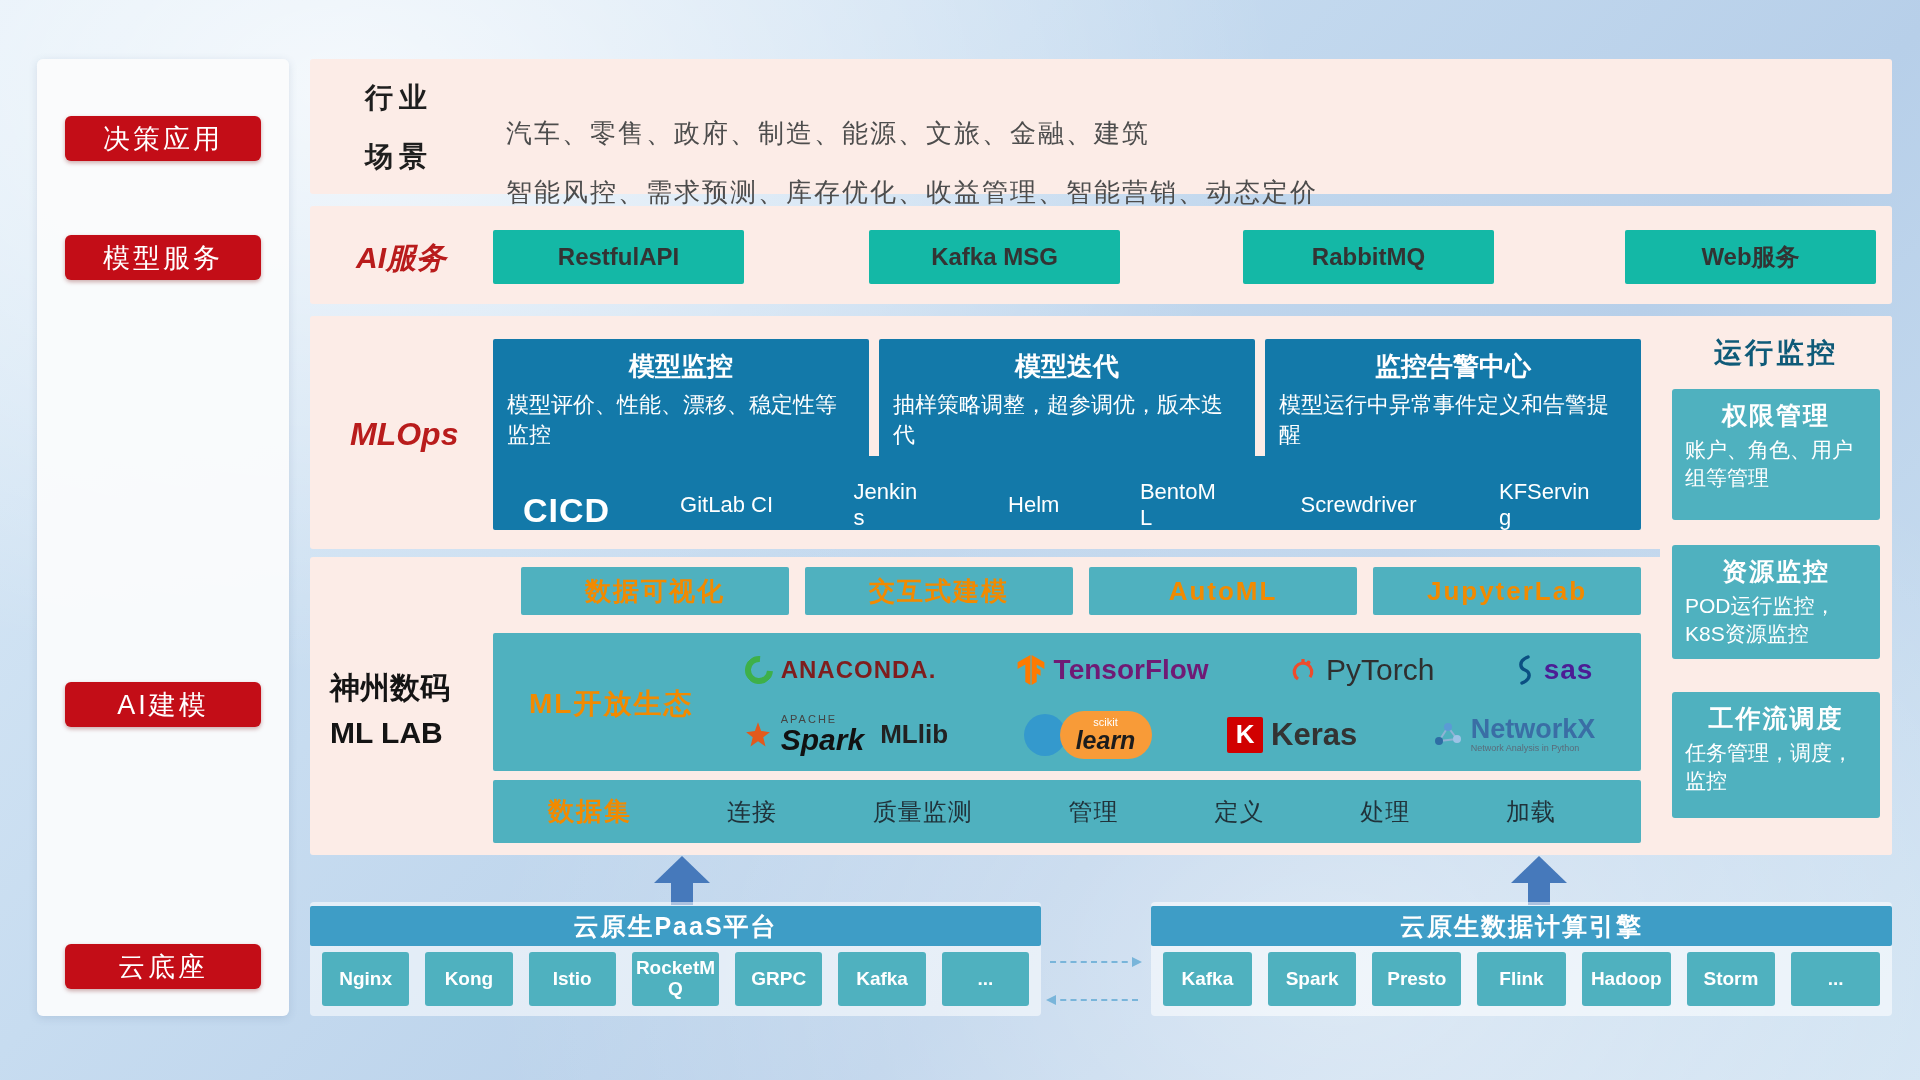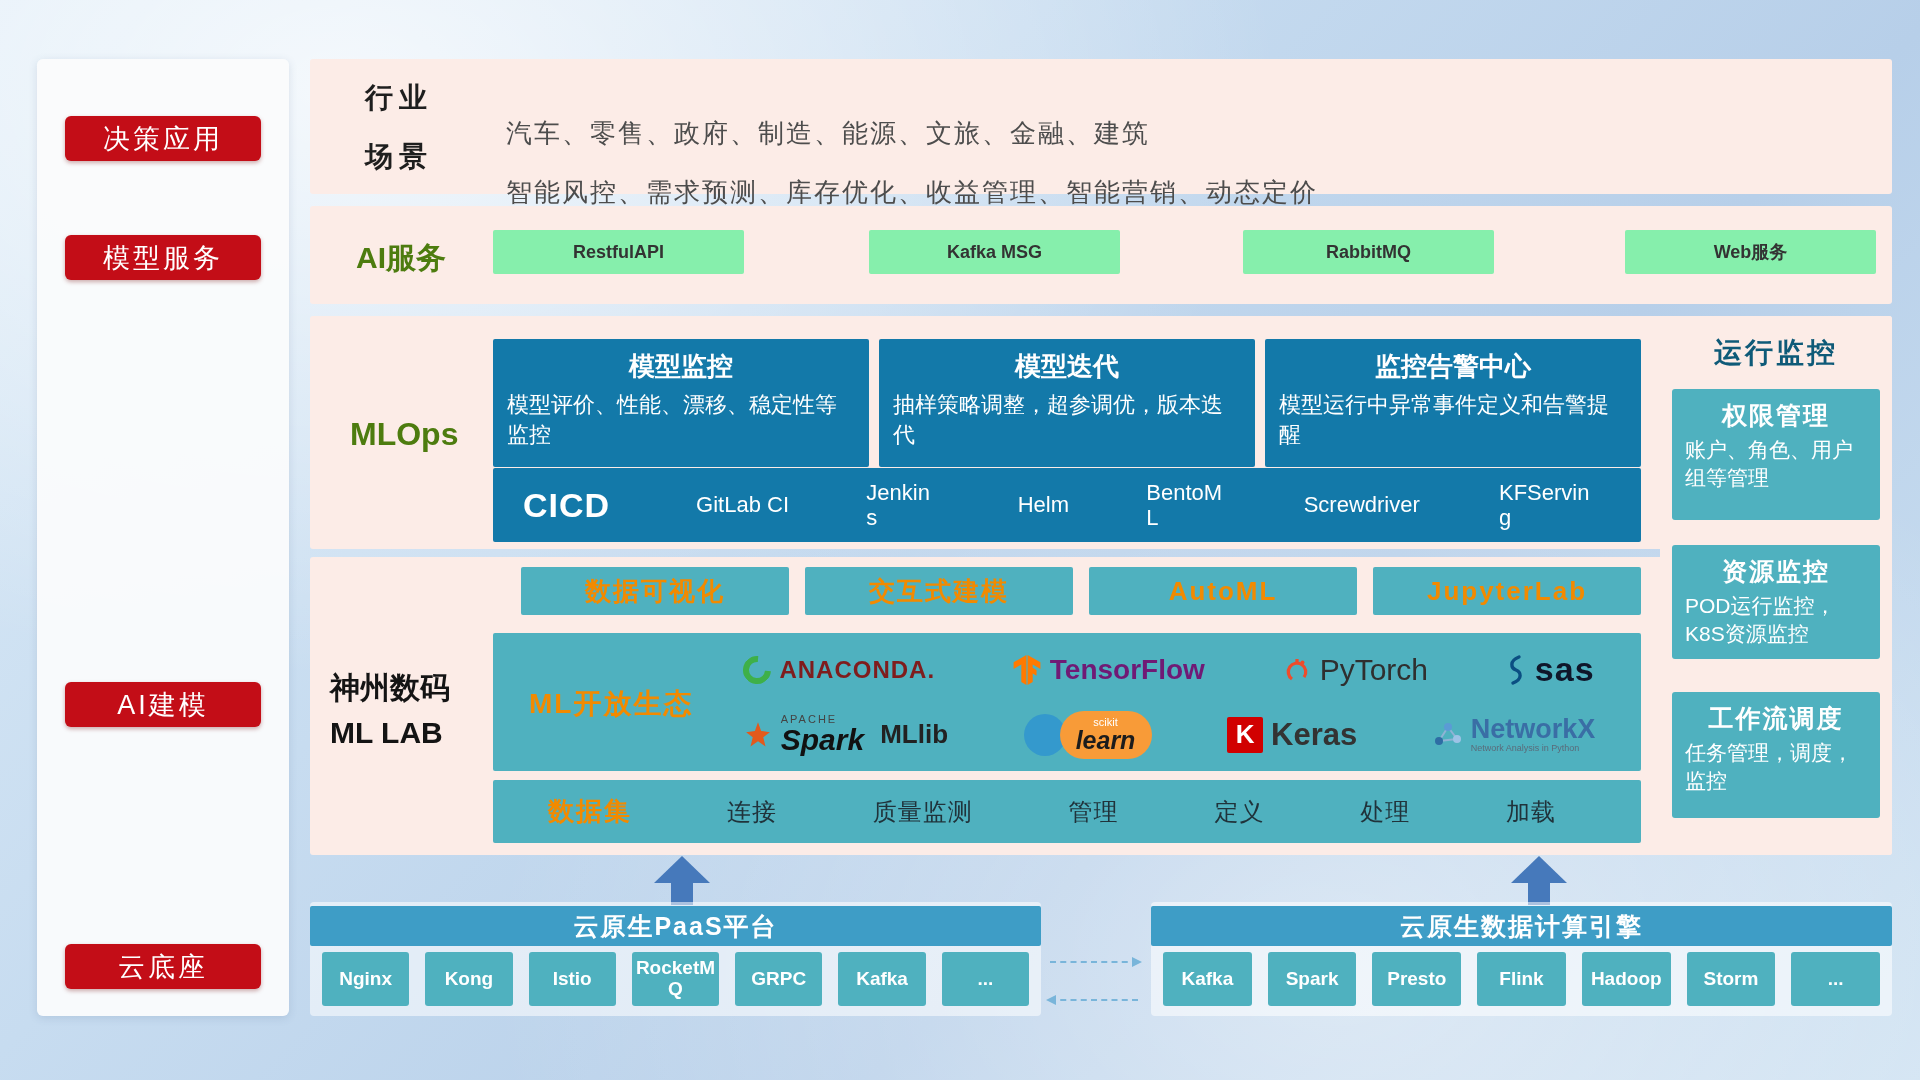--- a/index.html
+++ b/index.html
@@ -37,35 +37,35 @@
   #panel-mlops { top:316px; height:233px; }
   #panel-mllab { top:557px; height:298px; }
   #panel-monitor { position:absolute; left:1660px; top:316px; width:232px; height:539px; background:#fcece7; border-radius:3px; }
 
   
   .ind-row { position:absolute; left:0; width:100%; height:40px; }
   .ind-label { position:absolute; left:55px; font-size:28px; font-weight:bold; color:#1e1e1e; letter-spacing:6px; }
   .ind-text { position:absolute; left:196px; font-size:26px; color:#4d4d4d; letter-spacing:2px;margin-top:37px; }
 
   
-  .section-label { position:absolute; font-size:30px; font-weight:bold; color:#4d7c0f; }
+  .section-label { position:absolute; font-size:30px; font-weight:bold; color:#b91c1c;font-style:italic; }
   .gray-btn {
-    position:absolute; top:24px; width:251px; height:44px; background:#86efac;
-    color:#333; font-size:18px; font-weight:bold;
+    position:absolute; top:24px; width:251px; height:54px; background:#14b8a6;
+    color:#333; font-size:24px; font-weight:bold;
     display:flex; align-items:center; justify-content:center; border-radius:2px;
   }
 
   
   .mlops-cards { position:absolute; left:183px; top:23px; width:1148px; height:128px; display:flex; gap:10px; }
   .blue-card { flex:1; background:#1379a9; border-radius:2px; color:#fff; overflow:hidden; }
   .blue-card .card-title { text-align:center; font-size:26px; font-weight:bold; margin-top:10px; }
   .blue-card .card-desc { font-size:22px; line-height:1.35; padding:6px 14px 0 14px; text-align:left; }
   .cicd-bar {
-    position:absolute; left:183px; top:152px; width:1148px; height:74px;
-    background:#1379a9; border-radius:2px; display:flex; align-items:center; color:#fff;gap:16px;
+    position:absolute; left:183px; top:140px; width:1148px; height:74px;
+    background:#1379a9; border-radius:2px; display:flex; align-items:flex-end; color:#fff;
   }
   .cicd-label { font-size:34px; font-weight:bold; margin-left:30px; letter-spacing:1px; }
   .cicd-tools { flex:1; display:flex; justify-content:space-between; align-items:center; margin:0 46px 0 70px; }
   .cicd-tool { font-size:22px; line-height:1.15; word-break:break-all; text-align:left; }
   .w74{width:74px;} .w80{width:80px;} .w118{width:118px;} .w96{width:96px;}
 
   
   .mllab-label { position:absolute; left:20px; top:108px; width:160px; font-size:30px; font-weight:bold; color:#141414; line-height:1.5; }
   .mllab-tools { position:absolute; left:183px; top:10px; width:1148px; height:48px; display:flex; gap:16px;padding-left:28px; }
   .teal-btn {
@@ -75,21 +75,21 @@
   .eco-block { position:absolute; left:183px; top:76px; width:1148px; height:138px; background:#4fb1bf; border-radius:2px; }
   .eco-label { position:absolute; left:36px; top:52px; font-size:28px; font-weight:bold; color:#f28a00; letter-spacing:2px; }
   .eco-logos { position:absolute; left:212px; right:8px; top:4px; bottom:4px; display:flex; flex-direction:column; }
   .eco-row { flex:1; display:flex; align-items:center; justify-content:space-around; }
   .logo { display:flex; align-items:center; gap:8px; white-space:nowrap; }
 
   .ana-ring { width:28px; height:28px; border:6px solid #3eb049; border-right-color:transparent; border-radius:50%; transform:rotate(-40deg); display:inline-block; }
   .ana-text { font-size:24px; font-weight:bold; color:#7f1d1d; letter-spacing:1px; }
   .tf-text { font-size:28px; font-weight:bold; color:#701a75; }
   .pt-text { font-size:30px; font-weight:500; color:#2f2f2f; }
-  .sas-text { font-size:34px; font-weight:bold; color:#0f172a; letter-spacing:1px; }
+  .sas-text { font-size:28px; font-weight:bold; color:#4c1d95; letter-spacing:1px; }
   .spark-stack { display:flex; flex-direction:column; line-height:1; }
   .spark-apache { font-size:11px; color:#444; letter-spacing:2px; }
   .spark-text { font-size:30px; font-weight:bold; font-style:italic; color:#111; }
   .mllib-text { font-size:26px; font-weight:bold; color:#222; margin-left:8px; }
   .skl-wrap { position:relative; display:flex; align-items:center; }
   .skl-blue { width:42px; height:42px; border-radius:50%; background:#3499cd; display:inline-block; margin-right:-14px; }
   .skl-orange { position:relative; width:92px; height:48px; border-radius:26px; background:#f89b38; display:flex; flex-direction:column; align-items:center; justify-content:center; line-height:1; }
   .skl-top { font-size:11px; color:#fff; }
   .skl-text { font-size:25px; font-weight:bold; font-style:italic; color:#1c1c1c; }
   .keras-box { width:36px; height:36px; background:#d10000; border-radius:2px; color:#fff; font-size:26px; font-weight:bold; display:flex; align-items:center; justify-content:center; }

